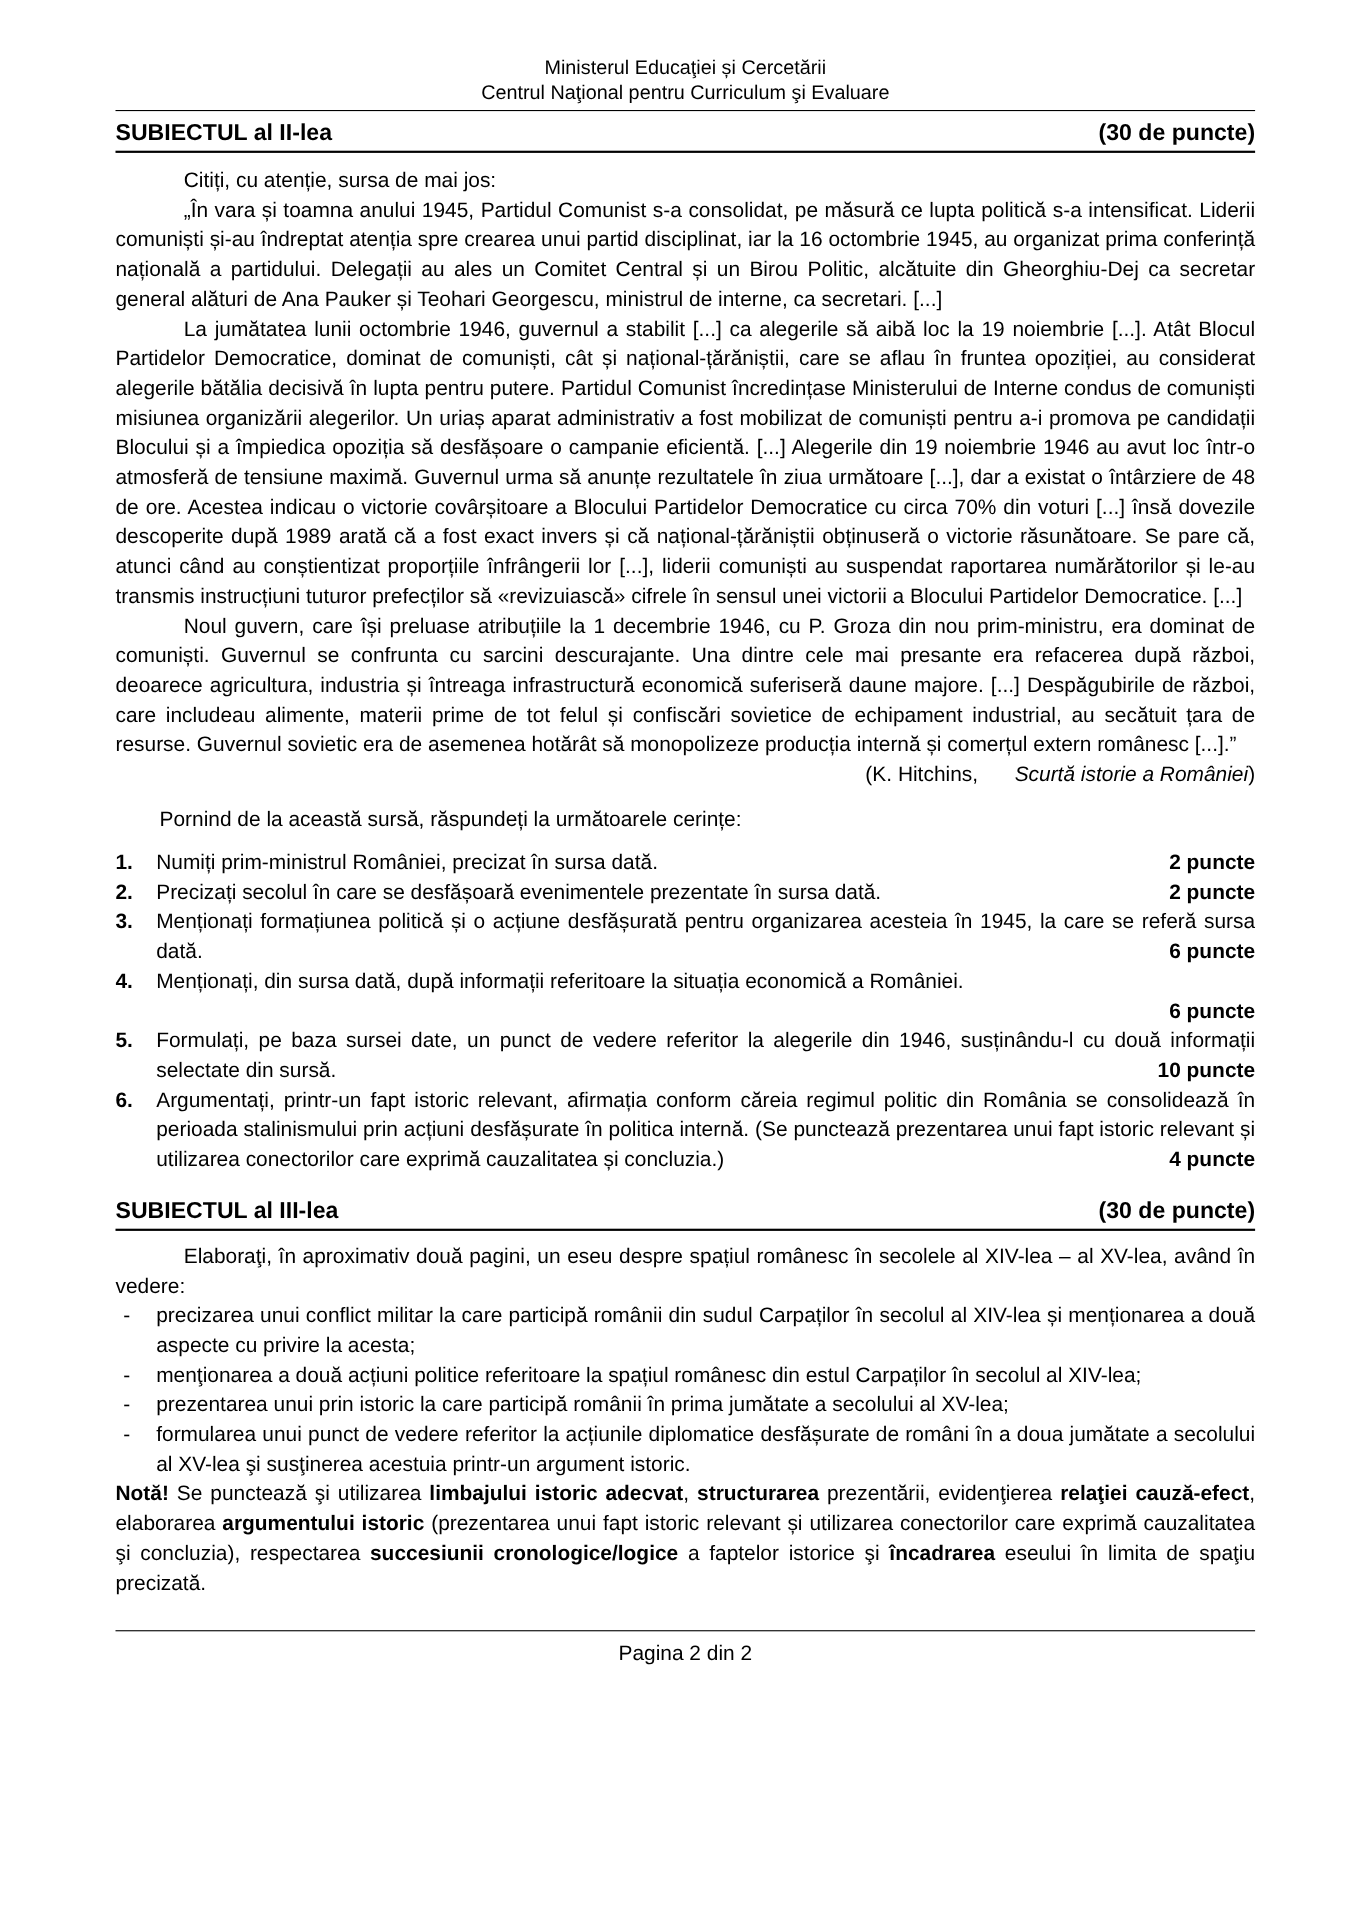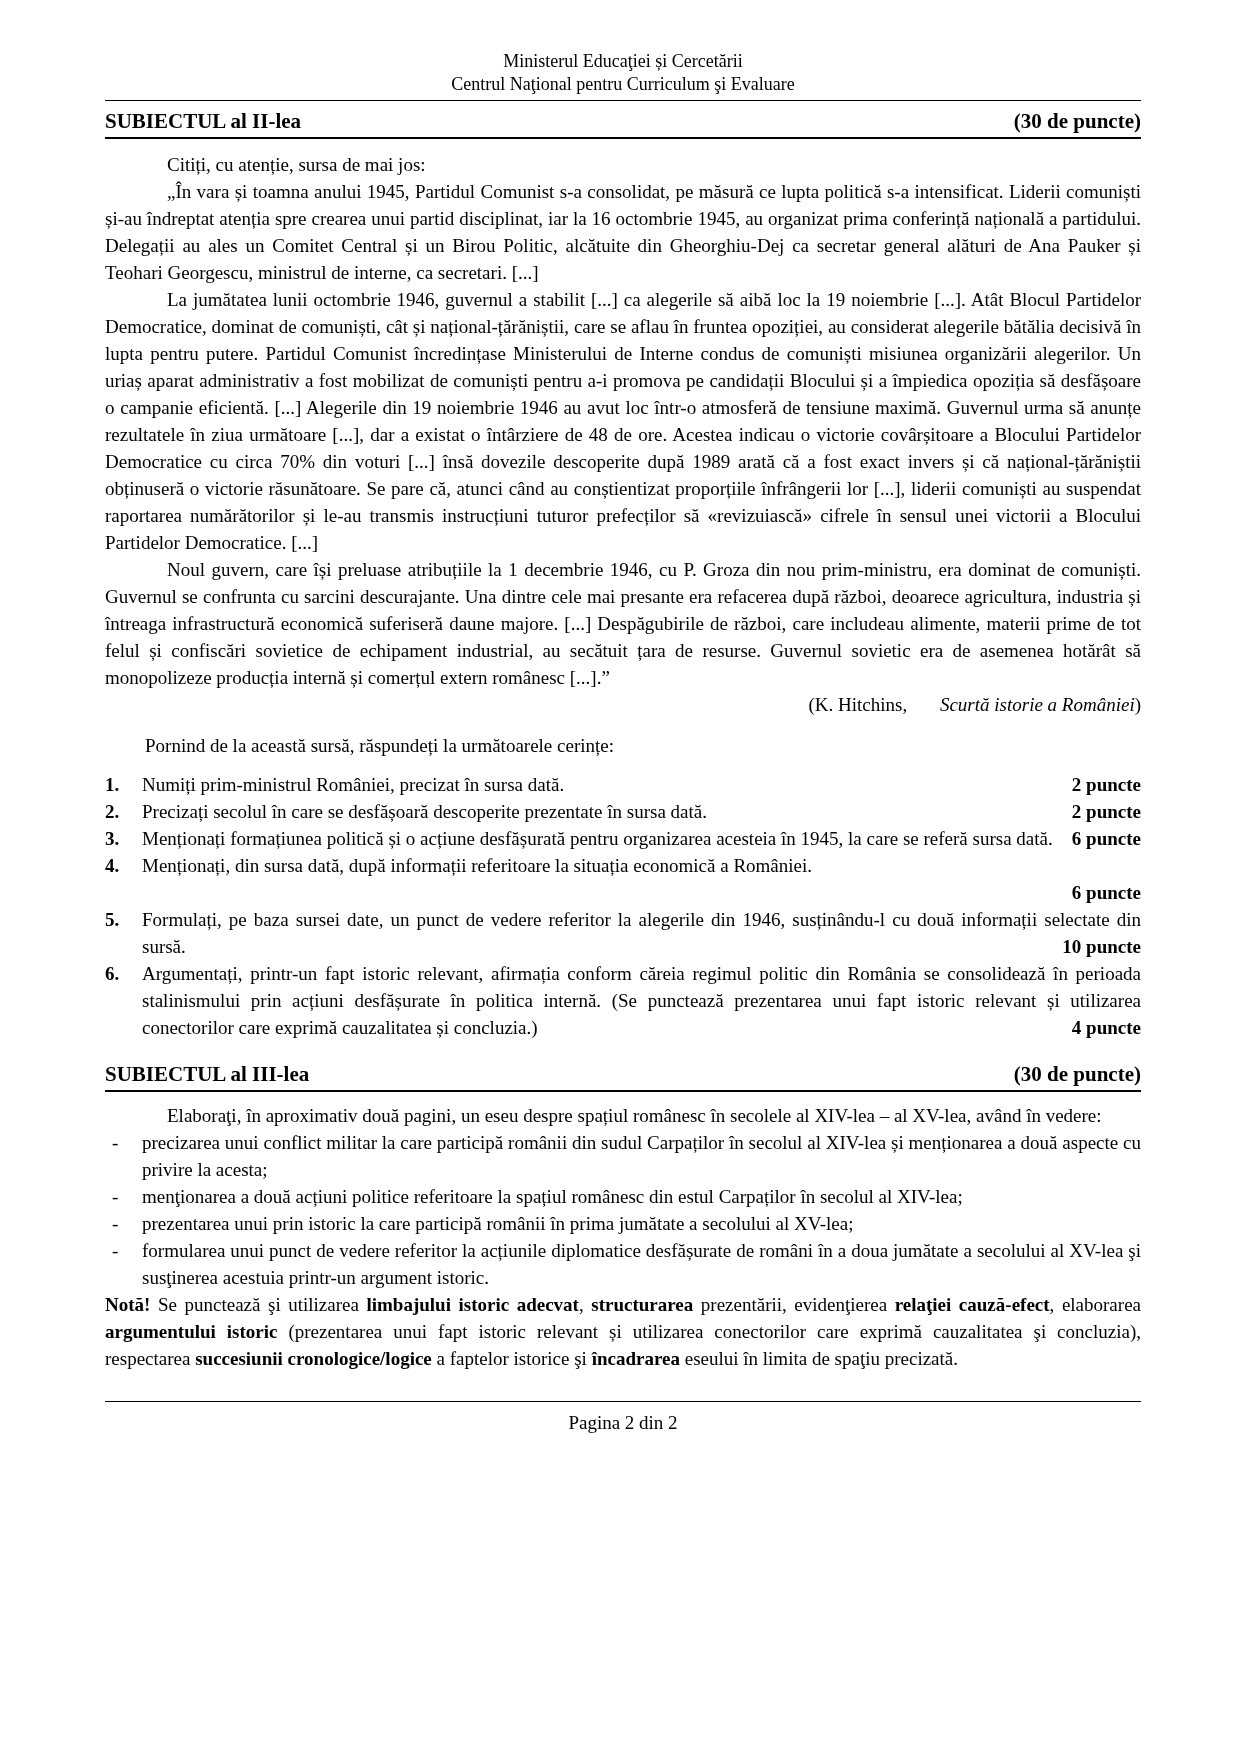--- a/index.html
+++ b/index.html
@@ -8,21 +8,20 @@
     color: #000000;
     font-family: "Liberation Sans", "DejaVu Sans", sans-serif;
   }
   body { width: 1241px; height: 1755px; overflow: hidden; }
   .page {
     box-sizing: border-box;
     width: 1241px; height: 1246px;
     padding: 50px 100px 0 105px;
     font-size: 19px;
     line-height: 27px;
-    font-family: Liberation Serif, serif;
   }
   
   .ministry { text-align: center; font-size: 18px; line-height: 23px; }
   .header-divider { border-bottom: 1px solid #000; margin-top: 4px; }
   
   .section-head {
     display: flex; justify-content: space-between; align-items: baseline;
     font-weight: bold; font-size: 21px; line-height: 26px;
     border-bottom: 2px solid #000;
     padding-bottom: 3px; margin-top: 7px;
@@ -79,21 +78,21 @@
 
   <div class="q">
     <span class="qnum">1.</span>
     <span class="pts">2 puncte</span>
     <span>Numiți prim-ministrul României, precizat în sursa dată.</span>
   </div>
 
   <div class="q">
     <span class="qnum">2.</span>
     <span class="pts">2 puncte</span>
-    <span>Precizați secolul în care se desfășoară descoperite prezentate în sursa dată.</span>
+    <span>Precizați secolul în care se desfășoară evenimentele prezentate în sursa dată.</span>
   </div>
 
   <div class="q">
     <span class="qnum">3.</span>
     <span>Menționați formațiunea politică și o acțiune desfășurată pentru organizarea acesteia în 1945, la care se referă sursa dată.</span>
     <span class="pts">6 puncte</span>
   </div>
 
   <div class="q">
     <span class="qnum">4.</span>

